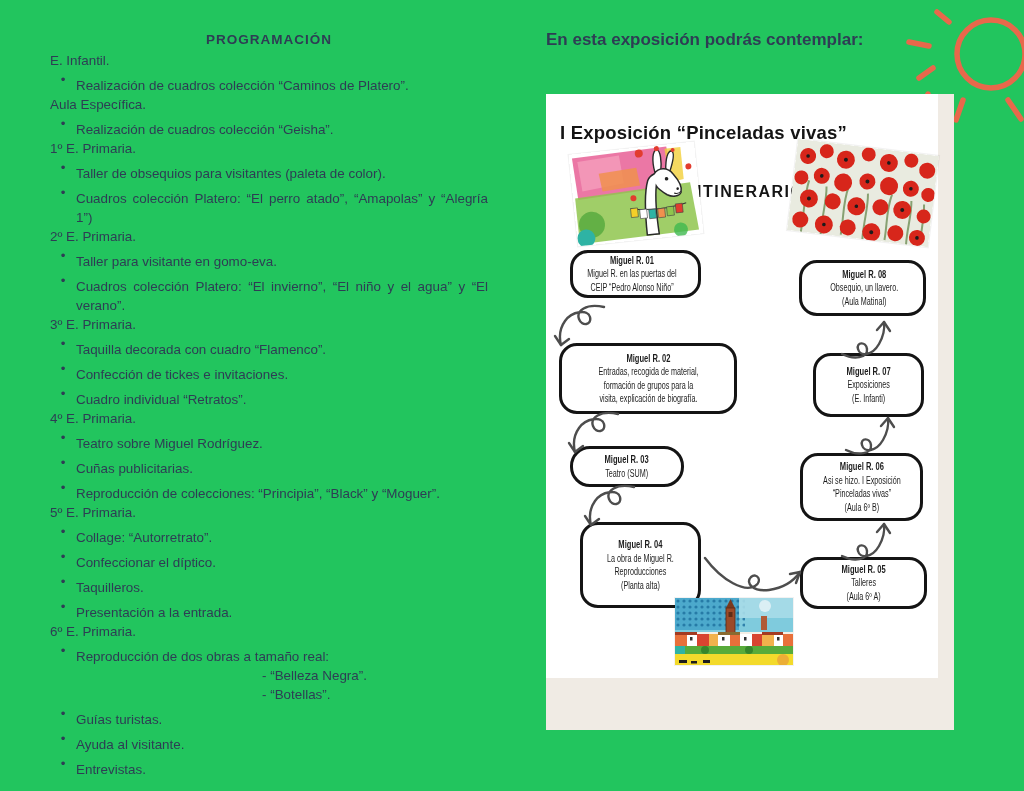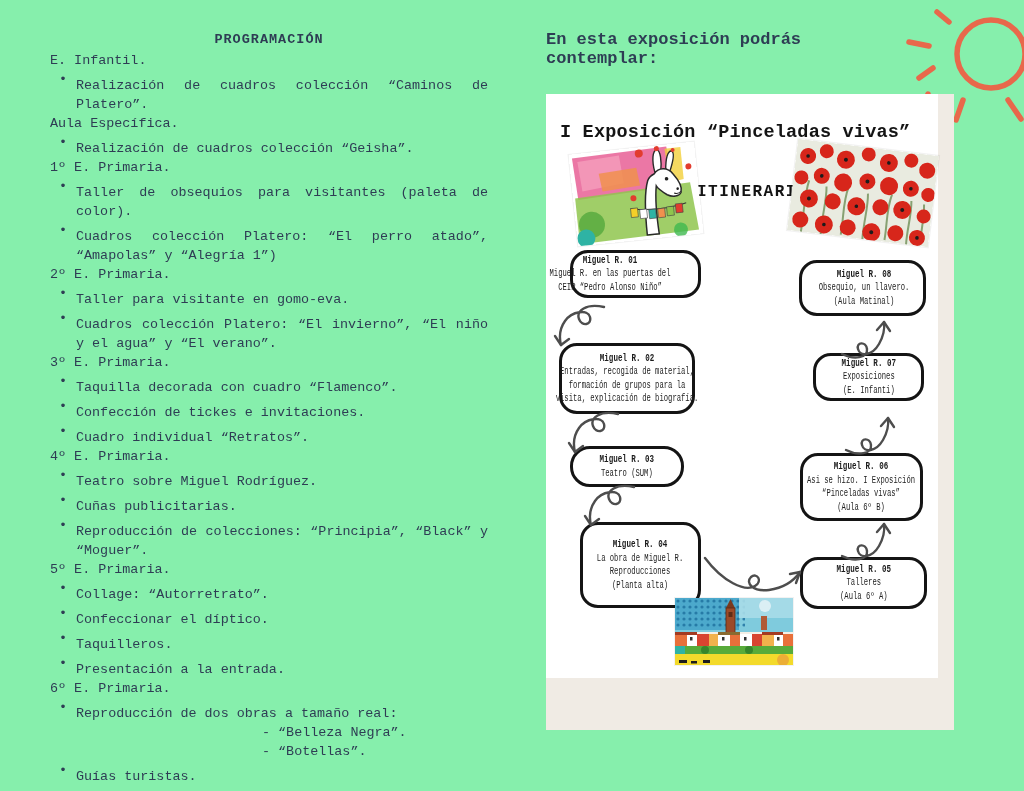--- a/index.html
+++ b/index.html
@@ -1,17 +1,17 @@
 <!DOCTYPE html>
 <html style="--navy: #2e3d54; --black: #141414; --coral: #e8684b; --beige: #f0ebe4; --arrow: #4d4d4d;"><head>
 <meta charset="utf-8">
 <style>
   html,body{margin:0;padding:0;background:#fff;}
-  .page{position:relative;width:1024px;height:791px;background:#86efac;overflow:hidden;
-        font-family:Liberation Mono, monospace;}
+  .page{position:relative;width:1024px;height:791px;background:#22c55e;overflow:hidden;
+        font-family:Liberation Sans, sans-serif;}
 
   
   .left-col{position:absolute;left:50px;top:32px;width:438px;color:var(--navy);}
   .prog-title{text-align:center;font-size:13.5px;font-weight:bold;letter-spacing:1px;margin-bottom:4px;}
   .sec-h{font-size:13.4px;line-height:19px;}
   .bullet{display:flex;font-size:13.4px;line-height:19px;}
   .bullet .dot{flex:none;width:26px;text-align:center;}
   .bullet .btxt{flex:1;text-align:justify;margin-top:6px;}
   .subbullet{font-size:13.4px;line-height:19px;padding-left:212px;}
 
@@ -30,26 +30,26 @@
   .art-village{left:675px;top:598px;width:118px;height:67px;transform:none;}
 
   
   .flow-box{position:absolute;background:#fff;border:3px solid var(--black);border-radius:18px;
             display:flex;align-items:center;justify-content:center;text-align:center;
             box-sizing:border-box;padding:3px 4px;color:#1c1c1c;}
   .box-text{transform:scaleX(.72);transform-origin:50% 50%;}
   .box-line{white-space:nowrap;font-size:10px;line-height:13.5px;}
   .box-title{font-weight:bold;font-size:10.5px;}
   .b01{left:570px;top:250px;width:131px;height:48px;justify-content:flex-end;}
-  .b02{left:559px;top:343px;width:136px;height:71px;}
+  .b02{left:559px;top:343px;width:178px;height:71px;}
   .b03{left:570px;top:446px;width:114px;height:41px;border-radius:20px;}
   .b04{left:580px;top:522px;width:121px;height:86px;}
   .b05{left:800px;top:557px;width:127px;height:52px;}
   .b06{left:800px;top:453px;width:123px;height:68px;}
-  .b07{left:813px;top:353px;width:111px;height:48px;}
+  .b07{left:813px;top:353px;width:111px;height:64px;}
   .b08{left:799px;top:260px;width:127px;height:56px;padding-left:8px;}
 
   .flow-arrow{position:absolute;}
   .flow-arrow path, .flow-arrow polyline{stroke:var(--arrow);stroke-width:2.4;fill:none;
             stroke-linecap:round;stroke-linejoin:round;}
 
   .sun{position:absolute;left:903px;top:2px;width:128px;height:140px;}
   .sun circle,.sun line{stroke:var(--coral);stroke-width:5.5;fill:none;stroke-linecap:round;}
 </style>
 </head>

